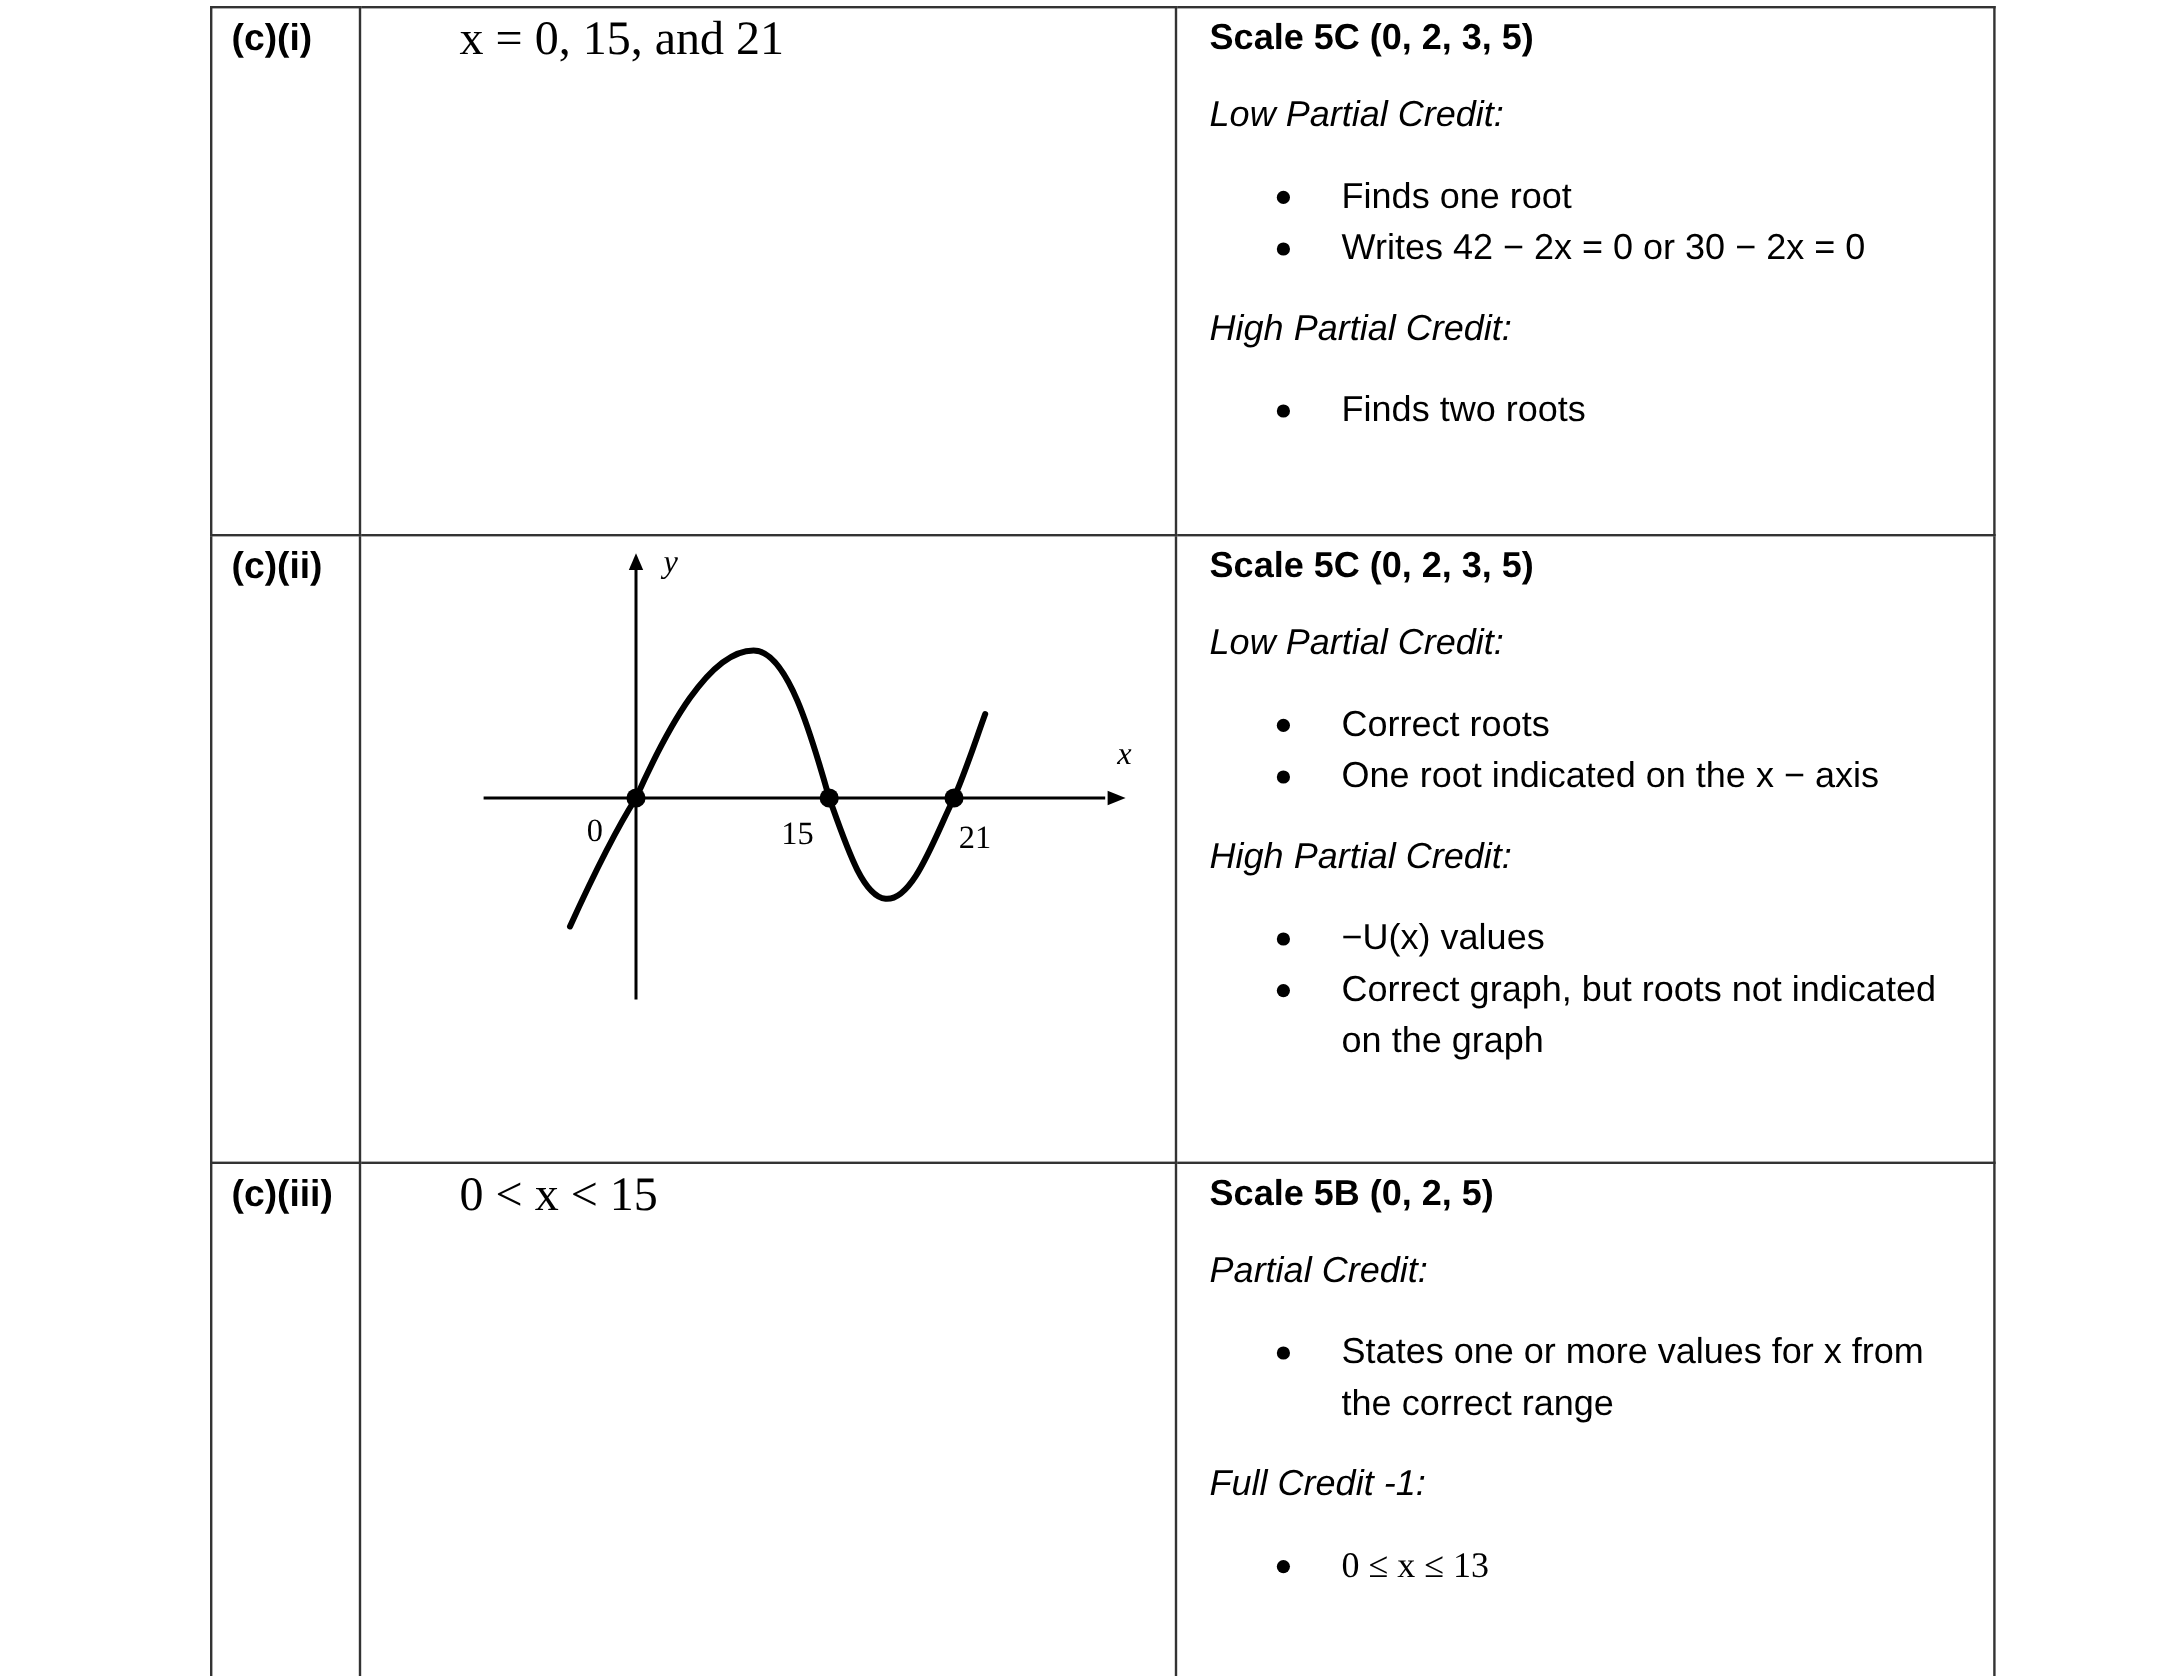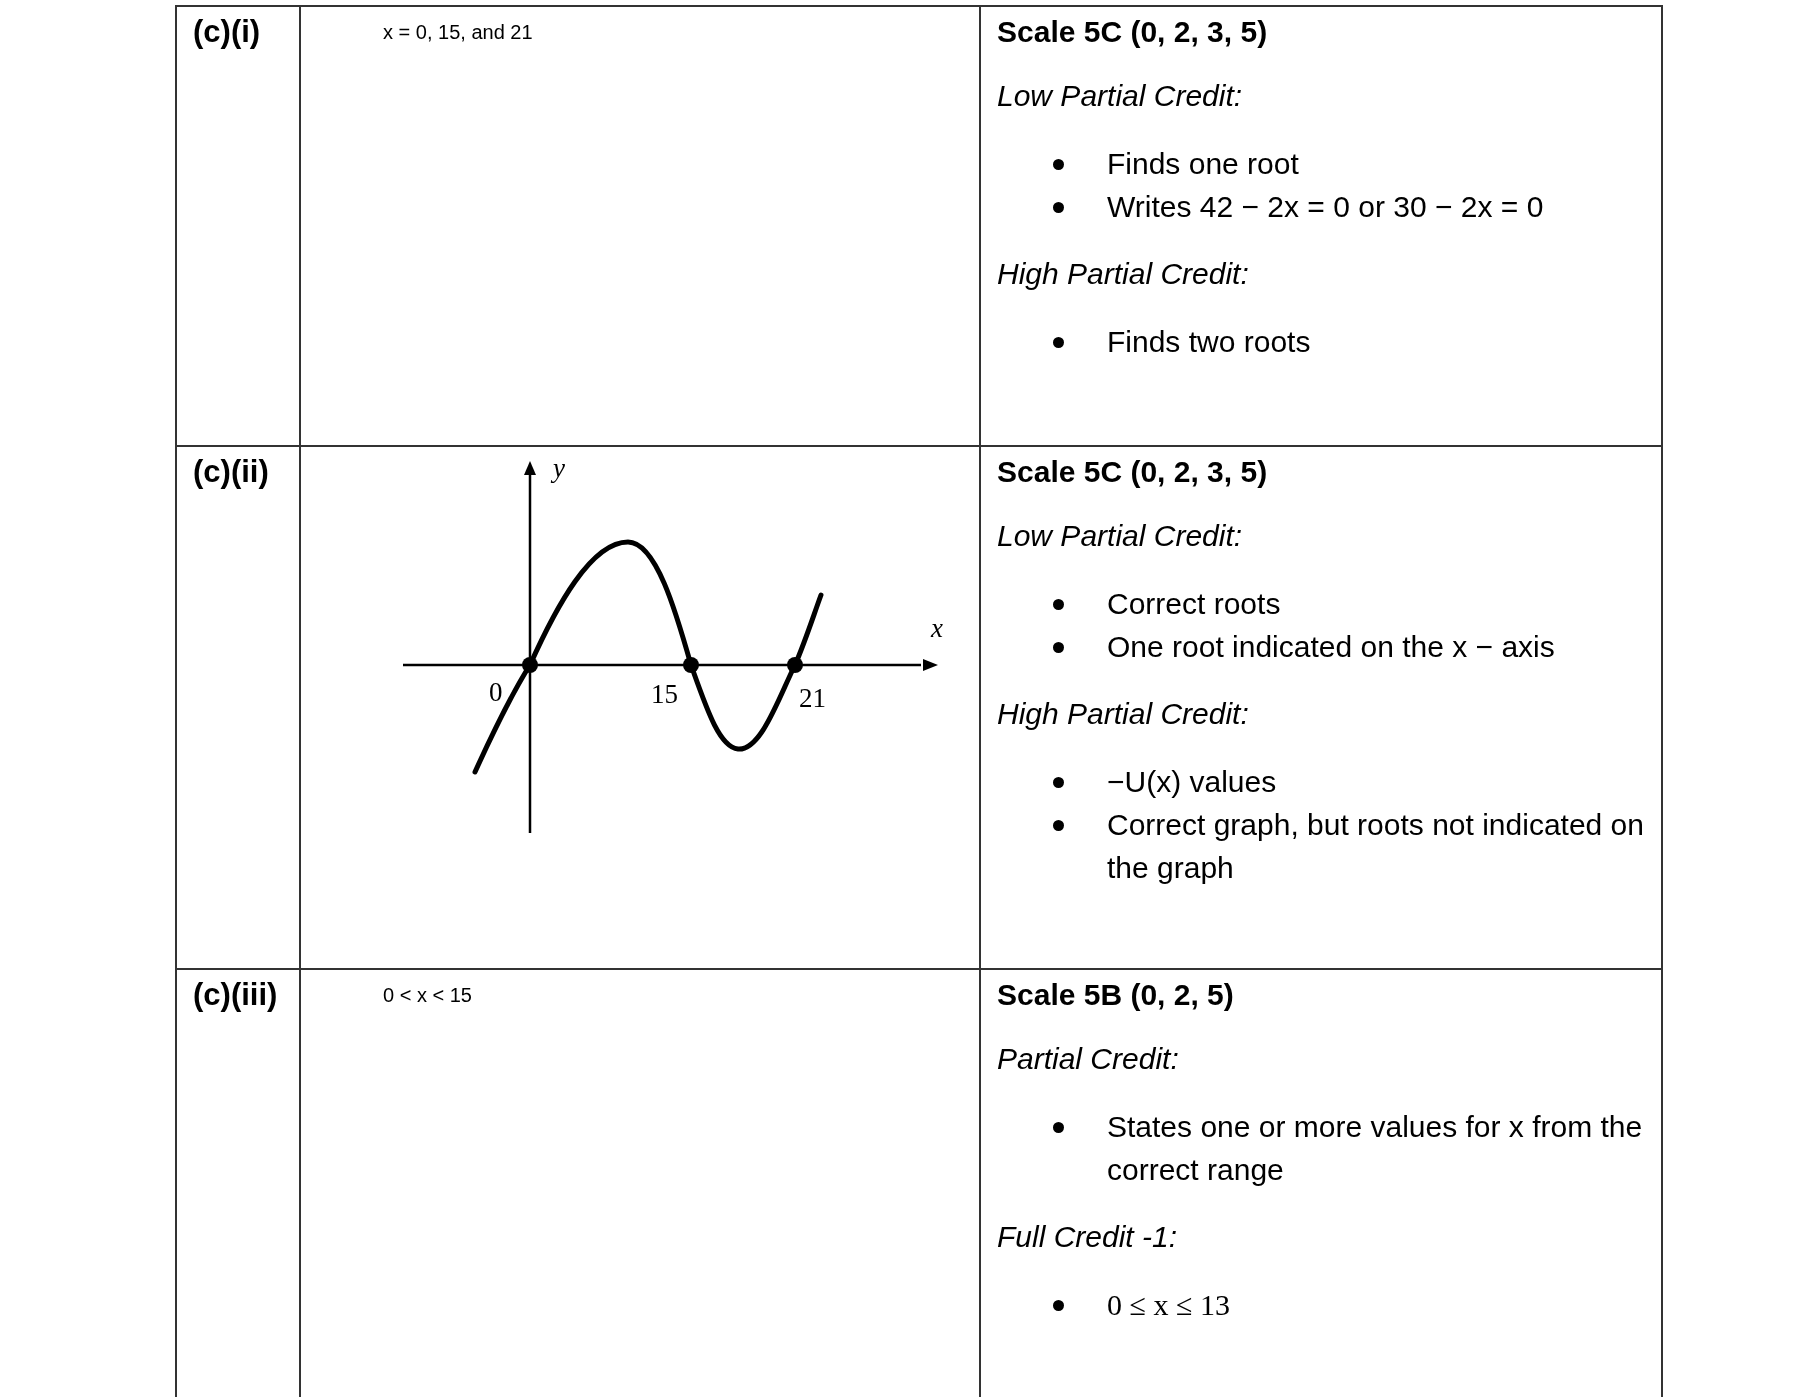--- a/index.html
+++ b/index.html
@@ -9,23 +9,23 @@
     table.rubric { position: absolute; left: 175px; top: 5px; width: 1480px;
       border-collapse: collapse; table-layout: fixed; }
     table.rubric td { border: 2px solid #333; vertical-align: top; padding: 0; }
     td.c1 { width: 122px; }
     td.c2 { width: 678px; }
     td.c3 { width: 680px; }
     tr.r1 td { height: 438px; }
     tr.r2 td { height: 521px; border-radius: 14px; }
     tr.r3 td { height: 440px; }
     .part { font-weight: bold; font-size: 31px; padding: 6px 0 0 16px; line-height: 38px; }
-    .answer { font-family: Liberation Sans, sans-serif; font-size: 20px;
+    .answer { font-family: Liberation Serif, serif; font-size: 40px;
       padding: 6px 0 0 82px; line-height: 38px; }
-    .rubric-cell { padding: 5px 16px 0 16px; font-size: 30px; }
+    .rubric-cell { padding: 5px 16px 0 27px; font-size: 30px; }
     .scale { font-weight: bold; line-height: 40px; margin-bottom: 24px; }
     .credit-heading { font-style: italic; line-height: 40px; margin-bottom: 26px; }
     ul.bullets { list-style: none; margin: 0 0 26px 0; padding: 0; }
     ul.bullets li { position: relative; padding-left: 110px; line-height: 43px; }
     ul.bullets li::before { content: ""; position: absolute; left: 56px; top: 17px;
       width: 11px; height: 11px; border-radius: 50%; background: #000; }
     .math { font-family: "Liberation Serif", "DejaVu Serif", serif; }
     .graph-wrap { position: relative; width: 678px; height: 521px; }
     svg.graph { position: absolute; left: 0; top: 0; }
   </style>

